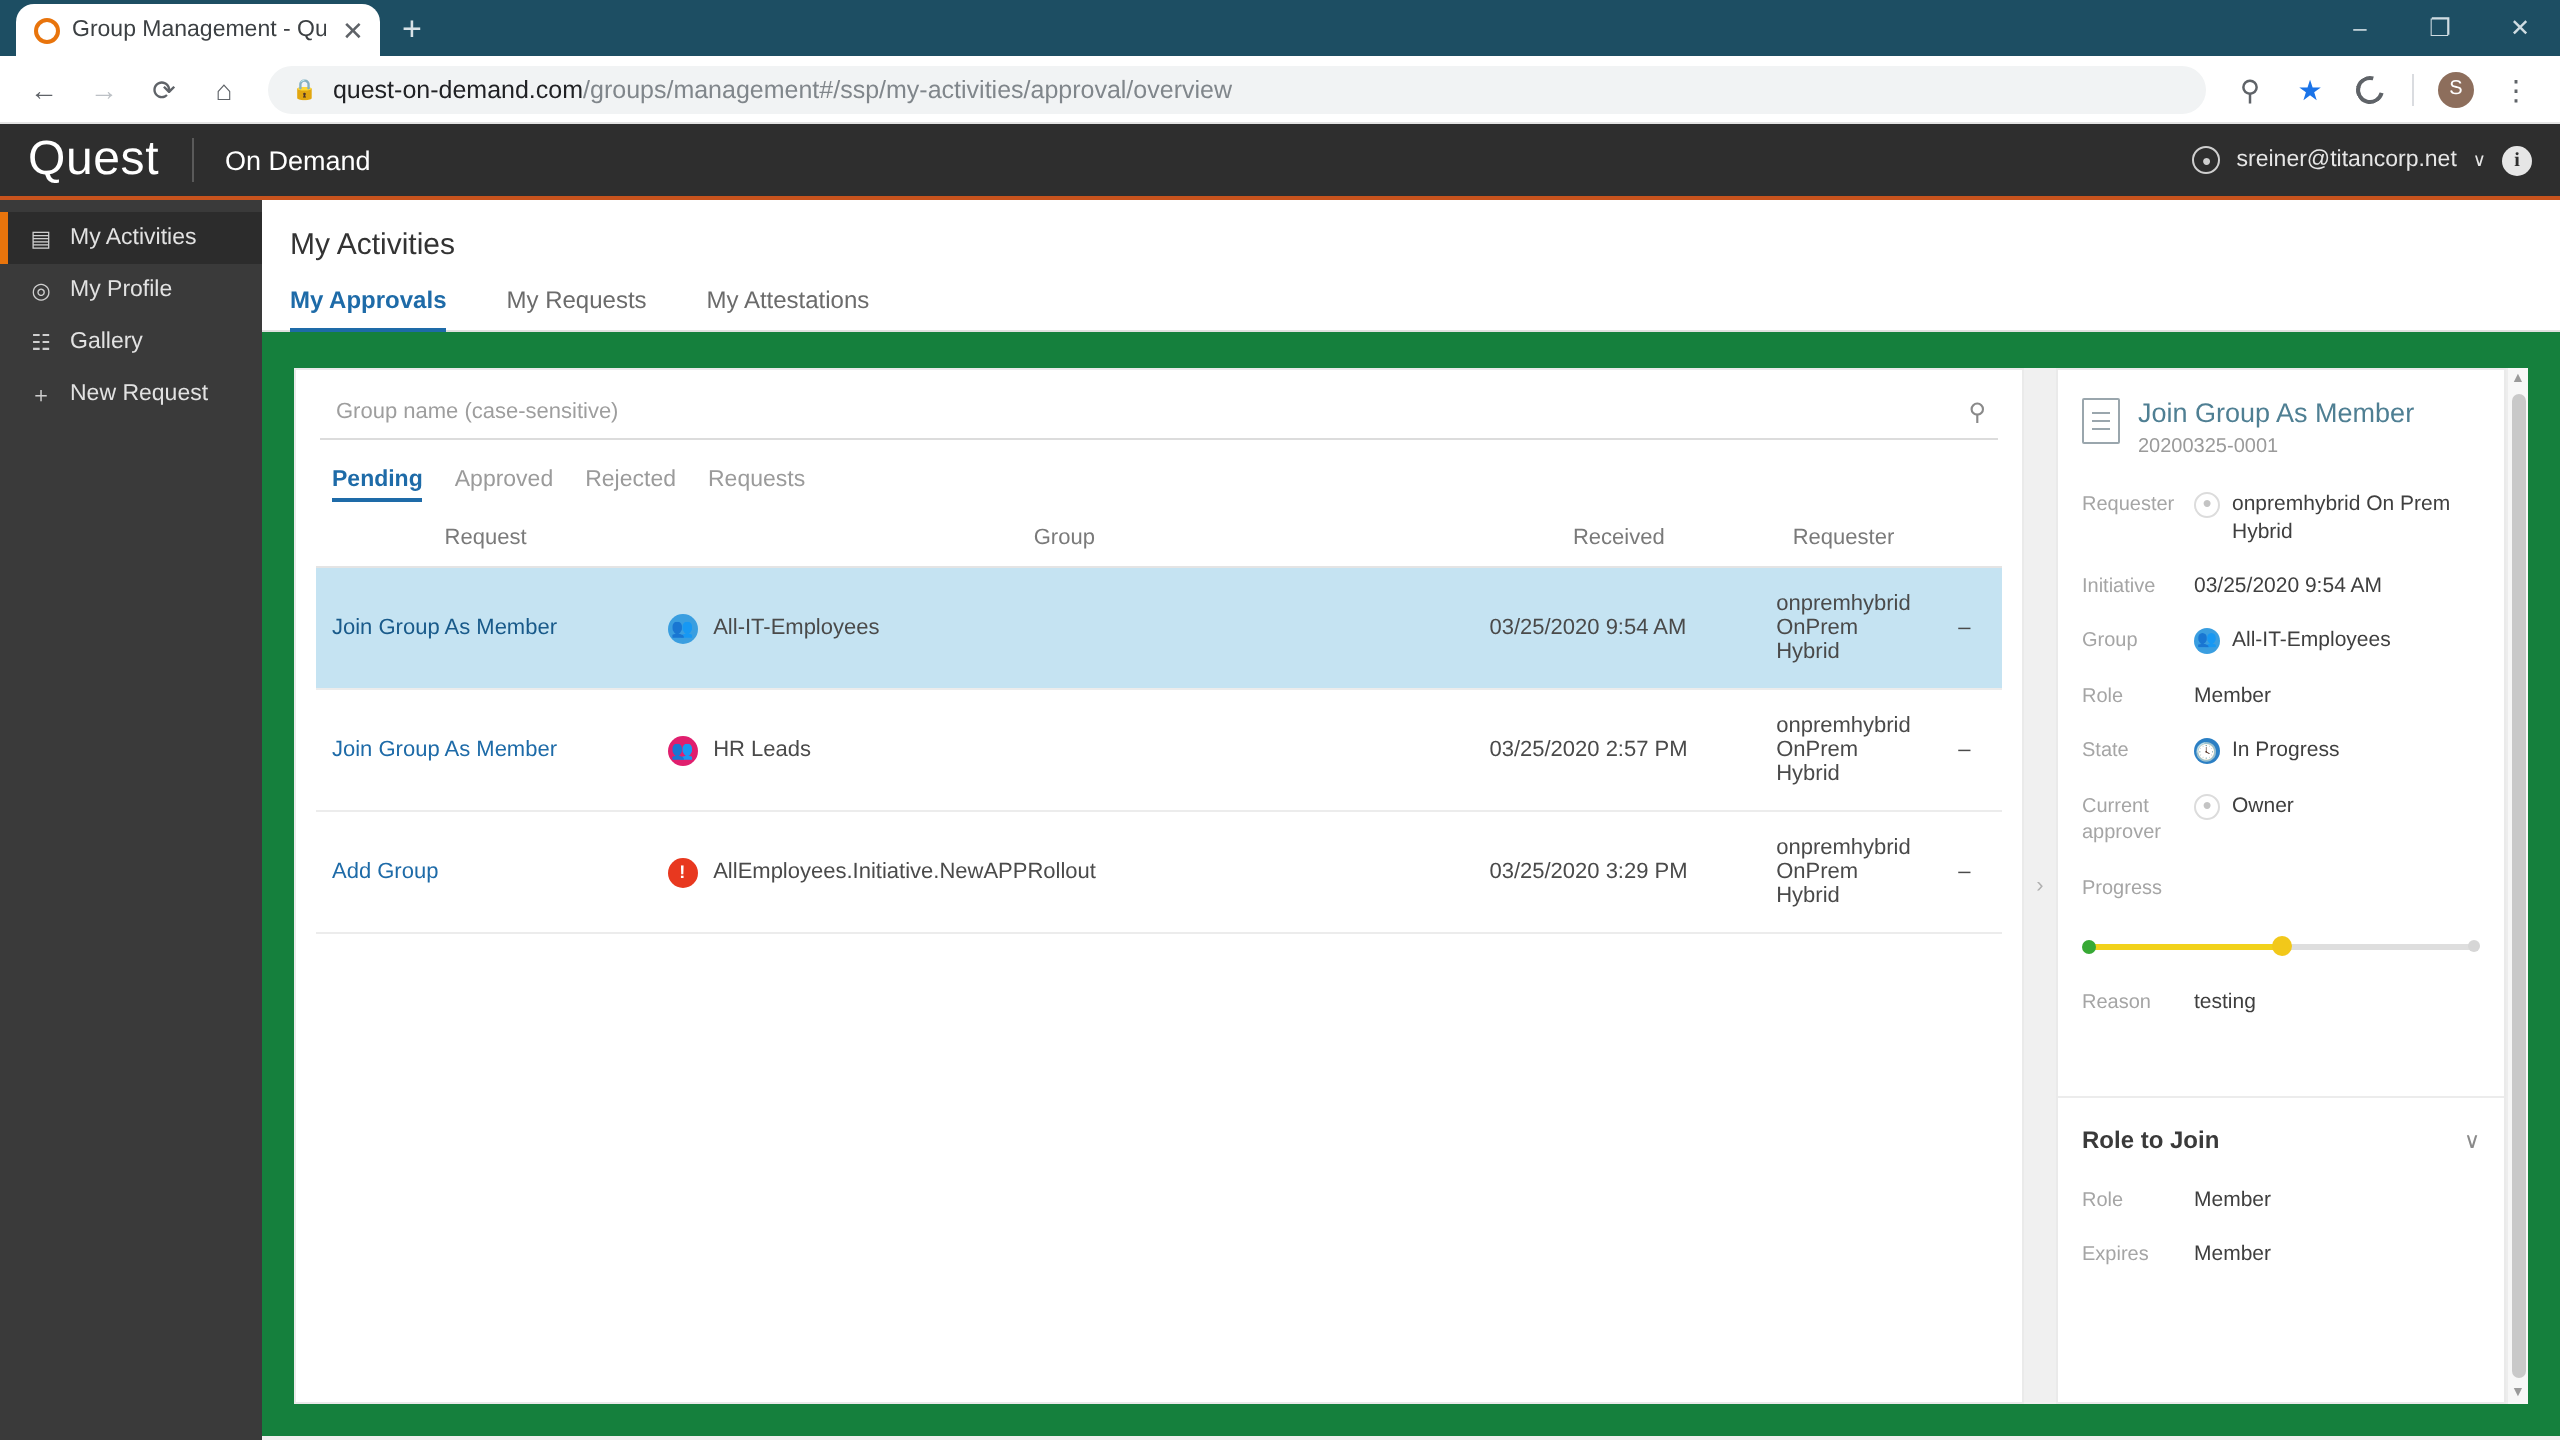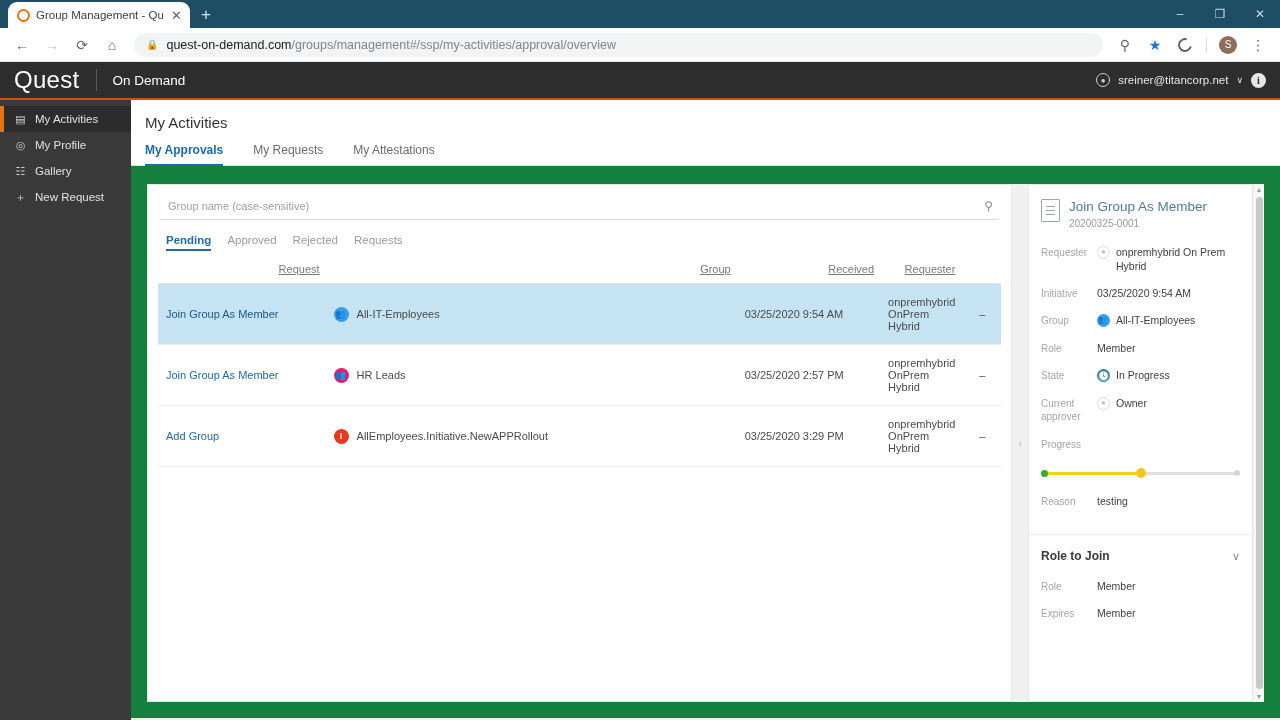--- a/index.html
+++ b/index.html
@@ -175,22 +175,22 @@
   }
   .filter { color: #9b9b9b; position: relative; padding-bottom: 5px; }
   .filter.active { color: #1e6ba8; font-weight: bold; }
   .filter.active::after {
     content: ""; position: absolute; left: 0; right: 0; bottom: 0; height: 2px;
     background: #1e6ba8;
   }
 
   table.grid { width: 100%; border-collapse: collapse; margin-top: 6px; }
   table.grid th {
-    text-align: right; font-size: 11px; color: #7a7a7a; font-weight: normal;
-    padding: 6px 6px 8px 8px; border-bottom: 1px solid #e4e4e4; text-decoration: underline;
+    text-align: center; font-size: 11px; color: #7a7a7a; font-weight: normal;
+    padding: 6px 6px 8px 8px; border-bottom: 1px solid #e4e4e4;
   }
   table.grid td {
     font-size: 11px; color: #4a4a4a; padding: 12px 6px 12px 8px;
     border-bottom: 1px solid #ececec; vertical-align: middle;
   }
   tr.selected td { background: #c5e3f2; }
   td.req a { color: #1e6ba8; text-decoration: none; }
   tr.selected td.req a { color: #195a8a; }
   .grp-cell { display: flex; align-items: center; gap: 8px; }
   .gicon {
@@ -272,21 +272,21 @@
   .track .line-rest {
     position: absolute; left: calc(50% + 4px); right: 4px; height: 3px;
     background: #dedede;
   }
   .dot { position: absolute; border-radius: 50%; }
   .dot.start { left: 0; width: 7px; height: 7px; background: #37a935; }
   .dot.cur   { left: calc(50% - 5px); width: 10px; height: 10px; background: #f2c81a; }
   .dot.end   { right: 0; width: 6px; height: 6px; background: #d6d6d6; }
 
   .section-head {
-    border-top: 1px solid #ececec; margin-top: 12px;
+    border-top: 1px solid #ececec; margin-top: 26px;
     padding: 14px 12px 12px 12px; display: flex; align-items: flex-end;
   }
   .section-head span.t { font-size: 12px; color: #3a3a3a; font-weight: bold; }
   .section-head span.c { margin-left: auto; color: #8a8a8a; font-size: 11px; }
 
   .scrollbar {
     width: 11px; flex: 0 0 auto; background: #f7f7f7;
     border-left: 1px solid #ededed; position: relative;
   }
   .sb-arrow {

